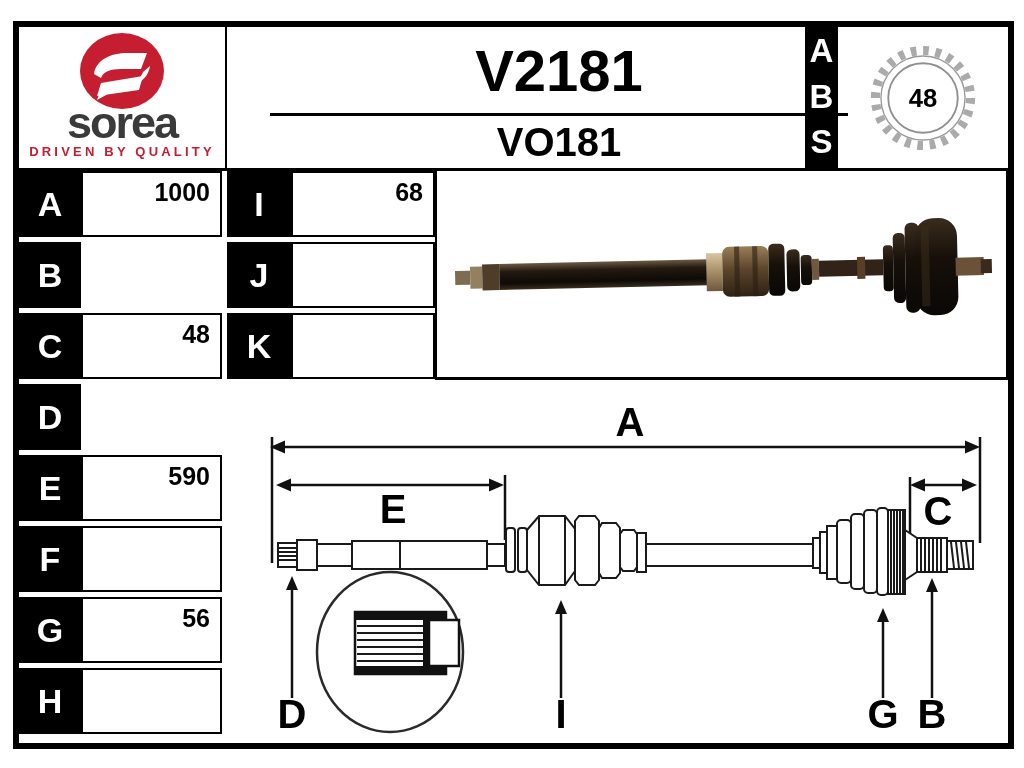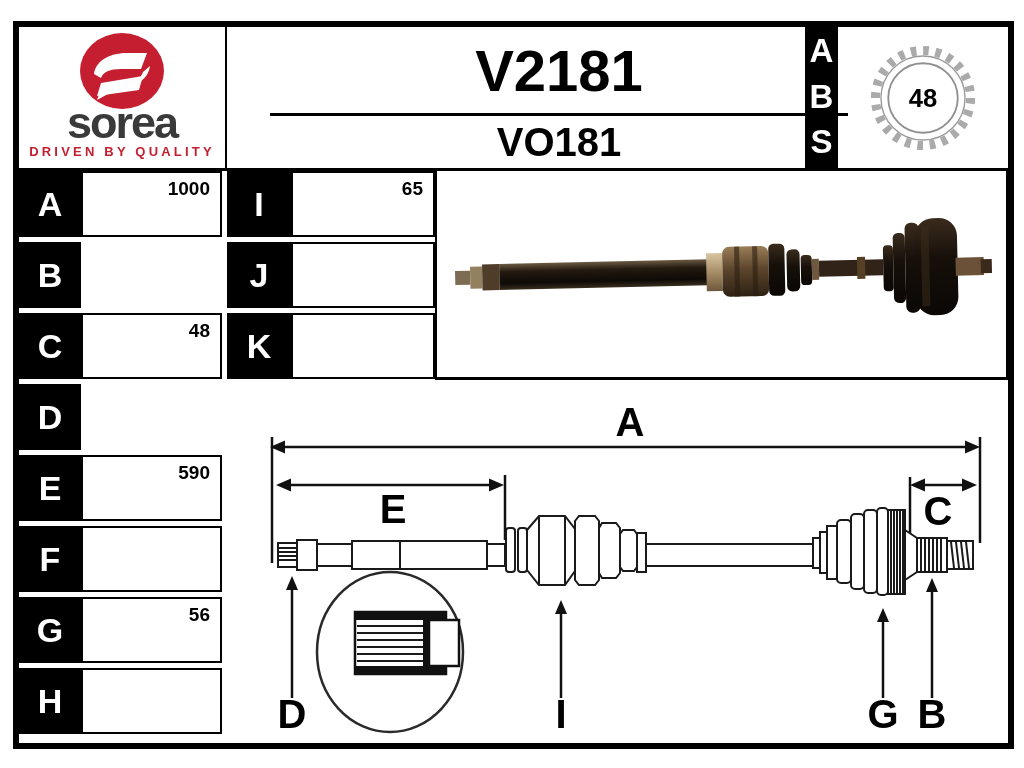--- a/index.html
+++ b/index.html
@@ -27,21 +27,21 @@
   .body{position:absolute;left:0;top:144px;width:100%;height:572px;}
   .left-table{position:absolute;left:0;top:0;width:203px;}
   .mid-area{position:absolute;left:208px;top:0;width:781px;height:572px;}
   .ijk-table{position:absolute;left:0;top:0;width:208px;}
 
   .spec-row{display:flex;height:66px;margin-bottom:5px;}
   .spec-label{width:62px;background:#000;color:#fff;font-weight:bold;font-size:34px;
               display:flex;align-items:center;justify-content:center;flex:none;}
   .ijk-table .spec-label{width:64px;}
   .spec-value{flex:1;border:2px solid #000;background:#fff;text-align:right;
-              padding:5px 10px 0 0;font-size:19px;font-weight:bold;box-sizing:border-box;}
+              padding:5px 10px 0 0;font-size:25px;font-weight:bold;box-sizing:border-box;}
 
   .photo-cell{position:absolute;left:208px;top:0;width:573px;height:209px;box-sizing:border-box;
               border-left:2px solid #000;border-right:2px solid #000;border-bottom:3px solid #000;background:#fff;}
   .photo-cell svg{display:block;width:100%;height:100%;}
 
   .diagram{position:absolute;left:0;top:209px;width:781px;height:363px;}
 
   .dim-label{font-weight:bold;font-size:40px;font-family:"Liberation Sans", sans-serif;}
   .outline{fill:#fff;stroke:#1a1a1a;stroke-width:2;}
   .dimline{stroke:#111;stroke-width:2.5;}
@@ -120,21 +120,21 @@
           <div class="spec-label">H</div>
           <div class="spec-value"></div>
         </div>
       </div>
 
       <div class="mid-area">
 
         <div class="ijk-table">
           <div class="spec-row">
             <div class="spec-label">I</div>
-            <div class="spec-value">65</div>
+            <div class="spec-value">68</div>
           </div>
           <div class="spec-row">
             <div class="spec-label">J</div>
             <div class="spec-value"></div>
           </div>
           <div class="spec-row">
             <div class="spec-label">K</div>
             <div class="spec-value"></div>
           </div>
         </div>

